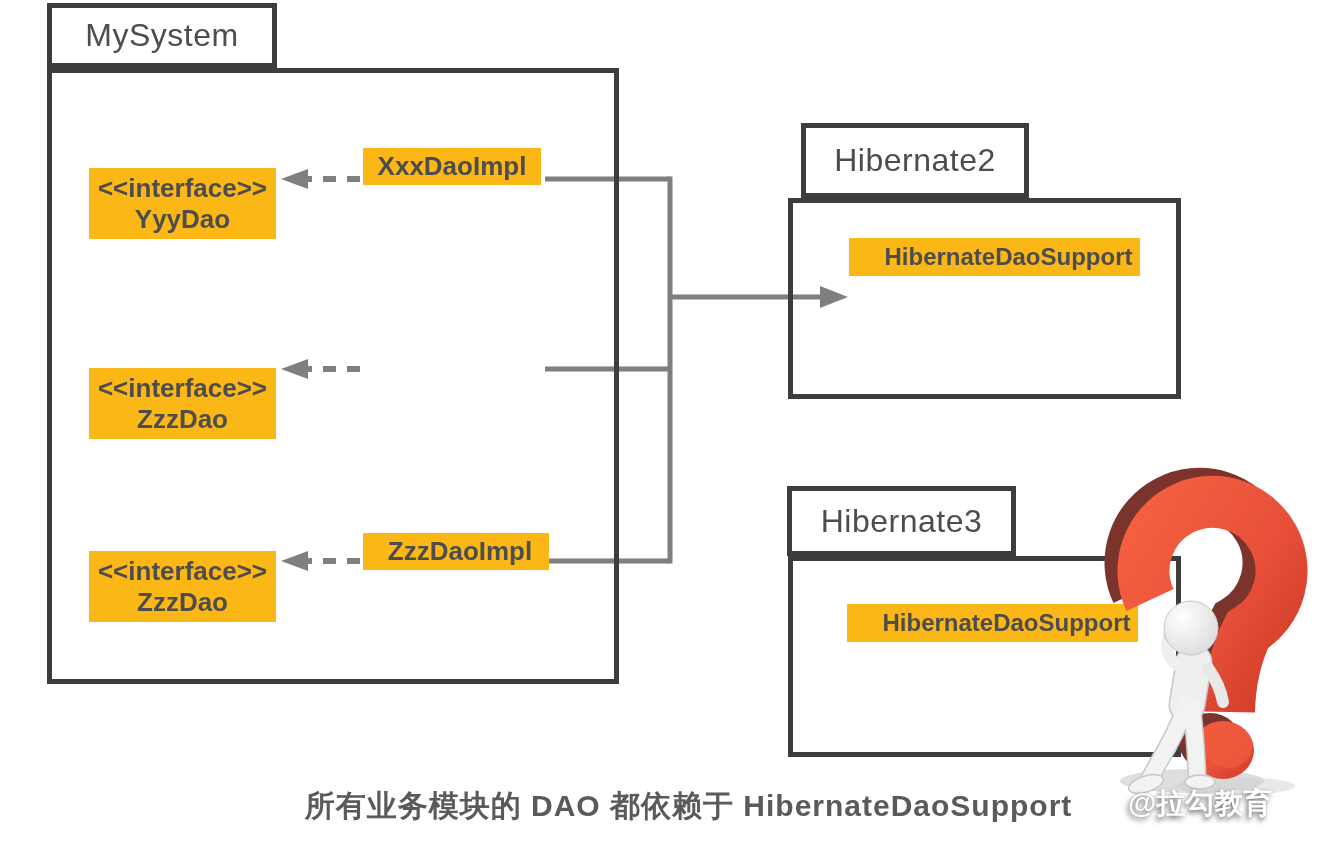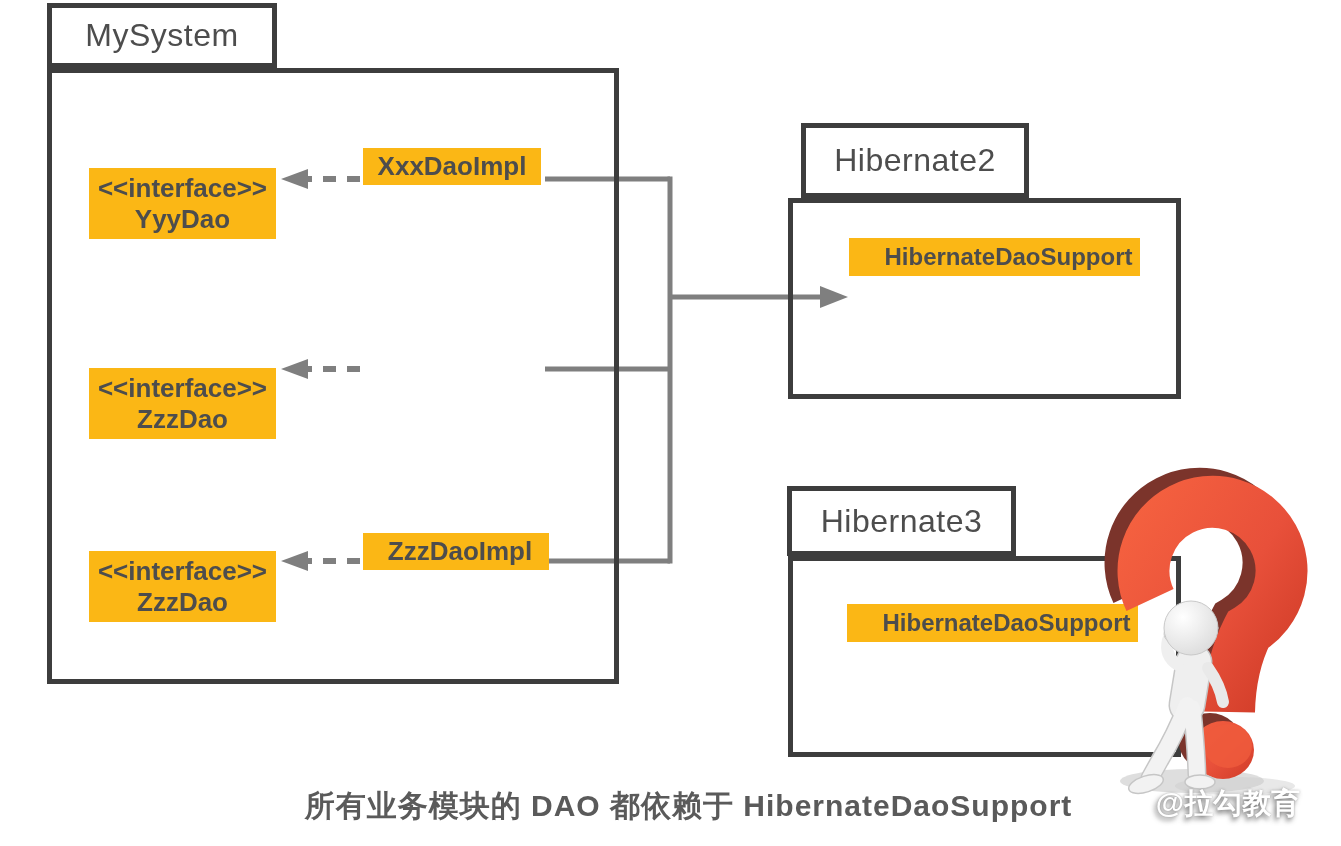--- a/index.html
+++ b/index.html
@@ -33,21 +33,21 @@
   .class-box{
     position:absolute;width:263px;height:38px;background:var(--accent-orange,#FBB715);
     display:flex;align-items:center;justify-content:center;
     font-weight:bold;font-size:24px;color:var(--box-text,#4D4D4D);z-index:4;padding-left:28px;
   }
   .caption{
     position:absolute;left:0;top:786px;width:1341px;text-align:center;
     font-size:30px;font-weight:600;color:var(--caption-gray,#5A5A5A);letter-spacing:1px;z-index:5;margin-left:18px;
   }
   .watermark{
-    position:absolute;left:1128px;top:784px;width:200px;text-align:center;
+    position:absolute;left:1128px;top:784px;width:200px;text-align:left;
     font-size:29px;font-weight:bold;color:#ffffff;z-index:8;
     text-shadow:-2px 3px 5px rgba(70,70,70,.75), 0 0 2px rgba(110,110,110,.5);
   }
   .figure-svg{z-index:7;}
   .connector-svg{z-index:1;}
 </style>
 </head>
 <body>
 
 <div class="canvas">

